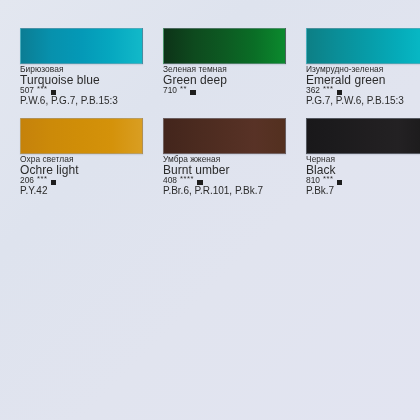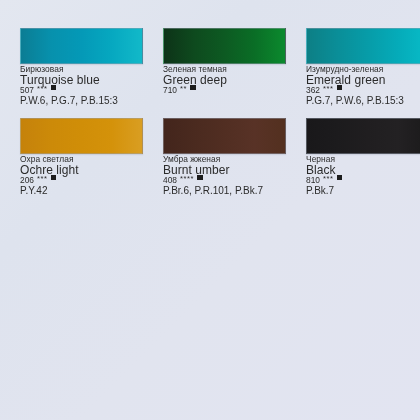--- a/index.html
+++ b/index.html
@@ -57,21 +57,21 @@
     font-size: 12px;
     color: #2b2b2b;
     letter-spacing: 0.05px;
     white-space: nowrap;
   }
   .code-row {
     font-size: 8.4px;
     color: #2b2b2b;
     white-space: nowrap;
     display: flex;
-    align-items: flex-start;
+    align-items: flex-end;
     gap: 3px;
   }
   .stars {
     font-size: 7.5px;
     letter-spacing: 0.6px;
     color: #2b2b2b;
     position: relative;
     top: -1.5px;
   }
   .opacity-mark {

